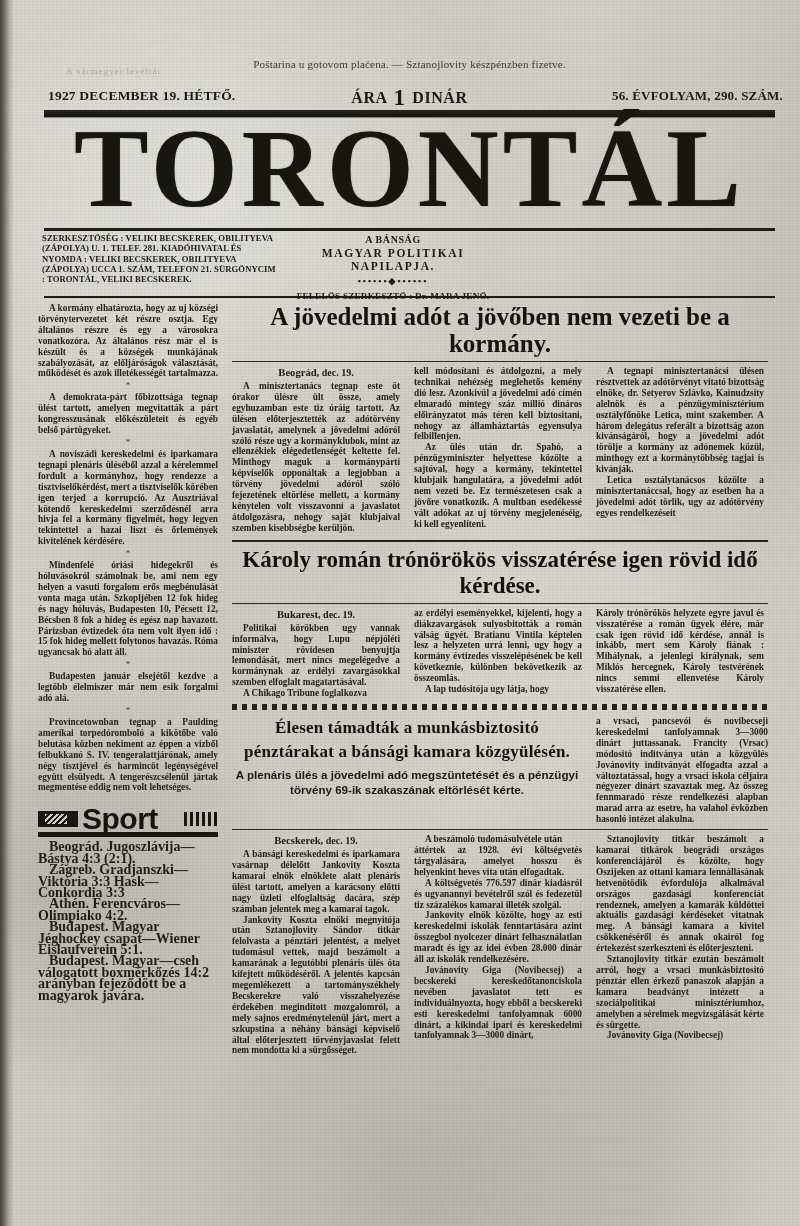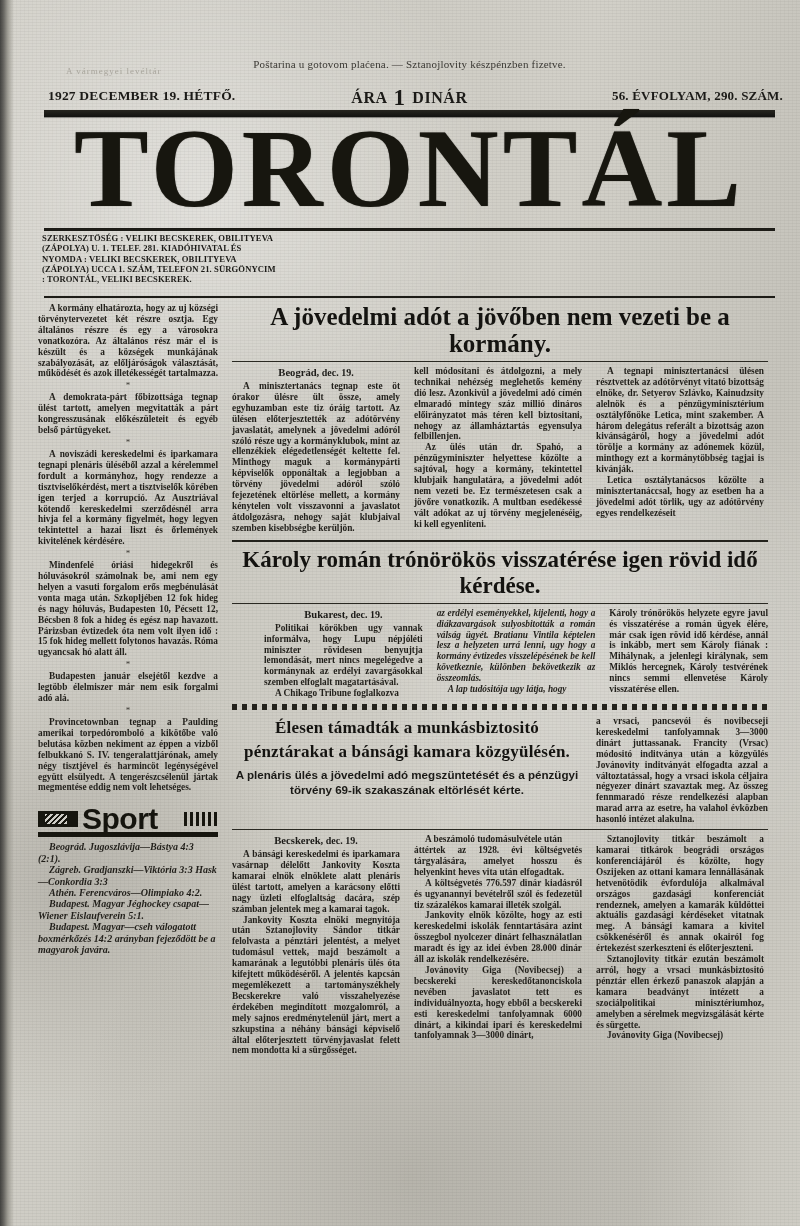--- a/index.html
+++ b/index.html
@@ -123,21 +123,21 @@
   }
   .sporthead .word{
     position:absolute;left:44px;top:0;font-family:"Liberation Sans",sans-serif;
     font-weight:bold;font-size:30px;line-height:32px;letter-spacing:-.5px;color:#15140e;
   }
   .sporthead .flagR{
     position:absolute;right:0;top:9px;width:34px;height:14px;
     background:repeating-linear-gradient(90deg,#17160f 0 3px,rgba(0,0,0,0) 3px 6px);
   }
   .sporthead .bar{position:absolute;left:0;right:0;bottom:0;height:5px;background:#17160f;}
-  .sport p{text-indent:11px;font-size:10px;line-height:11.4px;text-align:left;font-weight:bold;font-style:italic;}
+  .sport p{text-indent:11px;font-size:14px;line-height:11.4px;text-align:left;font-weight:bold;}
   .sport .ct{font-weight:bold;}
 </style>
 </head>
 <body>
 
 <div class="page">
   <div class="paper"></div>
   <div class="grain"></div>
   <div class="leftedge"></div>
 
@@ -155,20 +155,26 @@
       </div>
       <div class="i">56. ÉVFOLYAM, 290. SZÁM.</div>
     </div>
 
     <div class="rule-thick"></div>
     <div class="masthead">TORONTÁL</div>
     <div class="rule-thin"></div>
 
     <div class="pub">
       <div class="col left">SZERKESZTŐSÉG : VELIKI BECSKEREK, OBILITYEVA (ZÁPOLYA) U. 1. TELEF. 281. KIADÓHIVATAL ÉS NYOMDA : VELIKI BECSKEREK, OBILITYEVA (ZÁPOLYA) UCCA 1. SZÁM, TELEFON 21. SÜRGÖNYCIM : TORONTÁL, VELIKI BECSKEREK.</div>
+      <div class="col mid">
+        <div class="r1">A BÁNSÁG</div>
+        <div class="r2">MAGYAR POLITIKAI NAPILAPJA.</div>
+        <div class="orn">••••••◆••••••</div>
+        <div class="r3">FELELŐS SZERKESZTŐ : Dr. MARA JENŐ.</div>
+      </div>
     </div>
     <div class="rule-thin2"></div>
 
     <div class="cols">
 
       <div class="col c1 news">
         <p>A kormány elhatározta, hogy az uj községi törvénytervezetet két részre osztja. Egy általános részre és egy a városokra vonatkozóra. Az általános rész már el is készült és a községek munkájának szabályozását, az előljáróságok választását, működését és azok illetékességét tartalmazza.</p>
         <div class="sep">*</div>
         <p>A demokrata-párt főbizottsága tegnap ülést tartott, amelyen megvitatták a párt kongresszusának előkészületeit és egyéb belső pártügyeket.</p>
         <div class="sep">*</div>
@@ -218,30 +224,30 @@
               <p>Letica osztálytanácsos közölte a minisztertanáccsal, hogy az esetben ha a jövedelmi adót törlik, ugy az adótörvény egyes rendelkezéseit</p>
             </div>
           </div>
         </div>
 
         <div class="hr-d" style="margin-top:6px;"></div>
 
         <div>
           <div class="hl hl2">Károly román trónörökös visszatérése igen rövid idő kérdése.</div>
           <div class="hr-thin"></div>
-          <div class="news" style="display:flex;gap:14px;margin-left:32px;">
+          <div class="news" style="display:flex;gap:14px;">
             <div style="width:168px;">
               <div class="dateline">
                 <span class="city">Bukarest,</span>
                 <span>dec. 19.</span>
               </div>
               <p>Politikai körökben ugy vannak informálva, hogy Lupu népjóléti miniszter rövidesen benyujtja lemondását, mert nincs megelégedve a kormánynak az erdélyi zavargásokkal szemben elfoglalt magatartásával.</p>
               <p>A Chikago Tribune foglalkozva</p>
             </div>
-            <div style="width:168px;font-style:italic;">
+            <div style="width:168px;">
               <p class="noind">az erdélyi eseményekkel, kijelenti, hogy a diákzavargások sulyosbitották a román válság ügyét. Bratianu Vintila képtelen lesz a helyzeten urrá lenni, ugy hogy a kormány évtizedes visszelépésének be kell következnie, különben bekövetkezik az összeomlás.</p>
               <p>A lap tudósitója ugy látja, hogy</p>
             </div>
             <div style="width:168px;">
               <p class="noind">Károly trónörökös helyzete egyre javul és visszatérése a román ügyek élére, már csak igen rövid idő kérdése, annál is inkább, mert sem Károly fiának : Mihálynak, a jelenlegi királynak, sem Miklós hercegnek, Károly testvérének nincs semmi ellenvetése Károly visszatérése ellen.</p>
             </div>
           </div>
         </div>
 
         <div class="hr-dots"></div>

